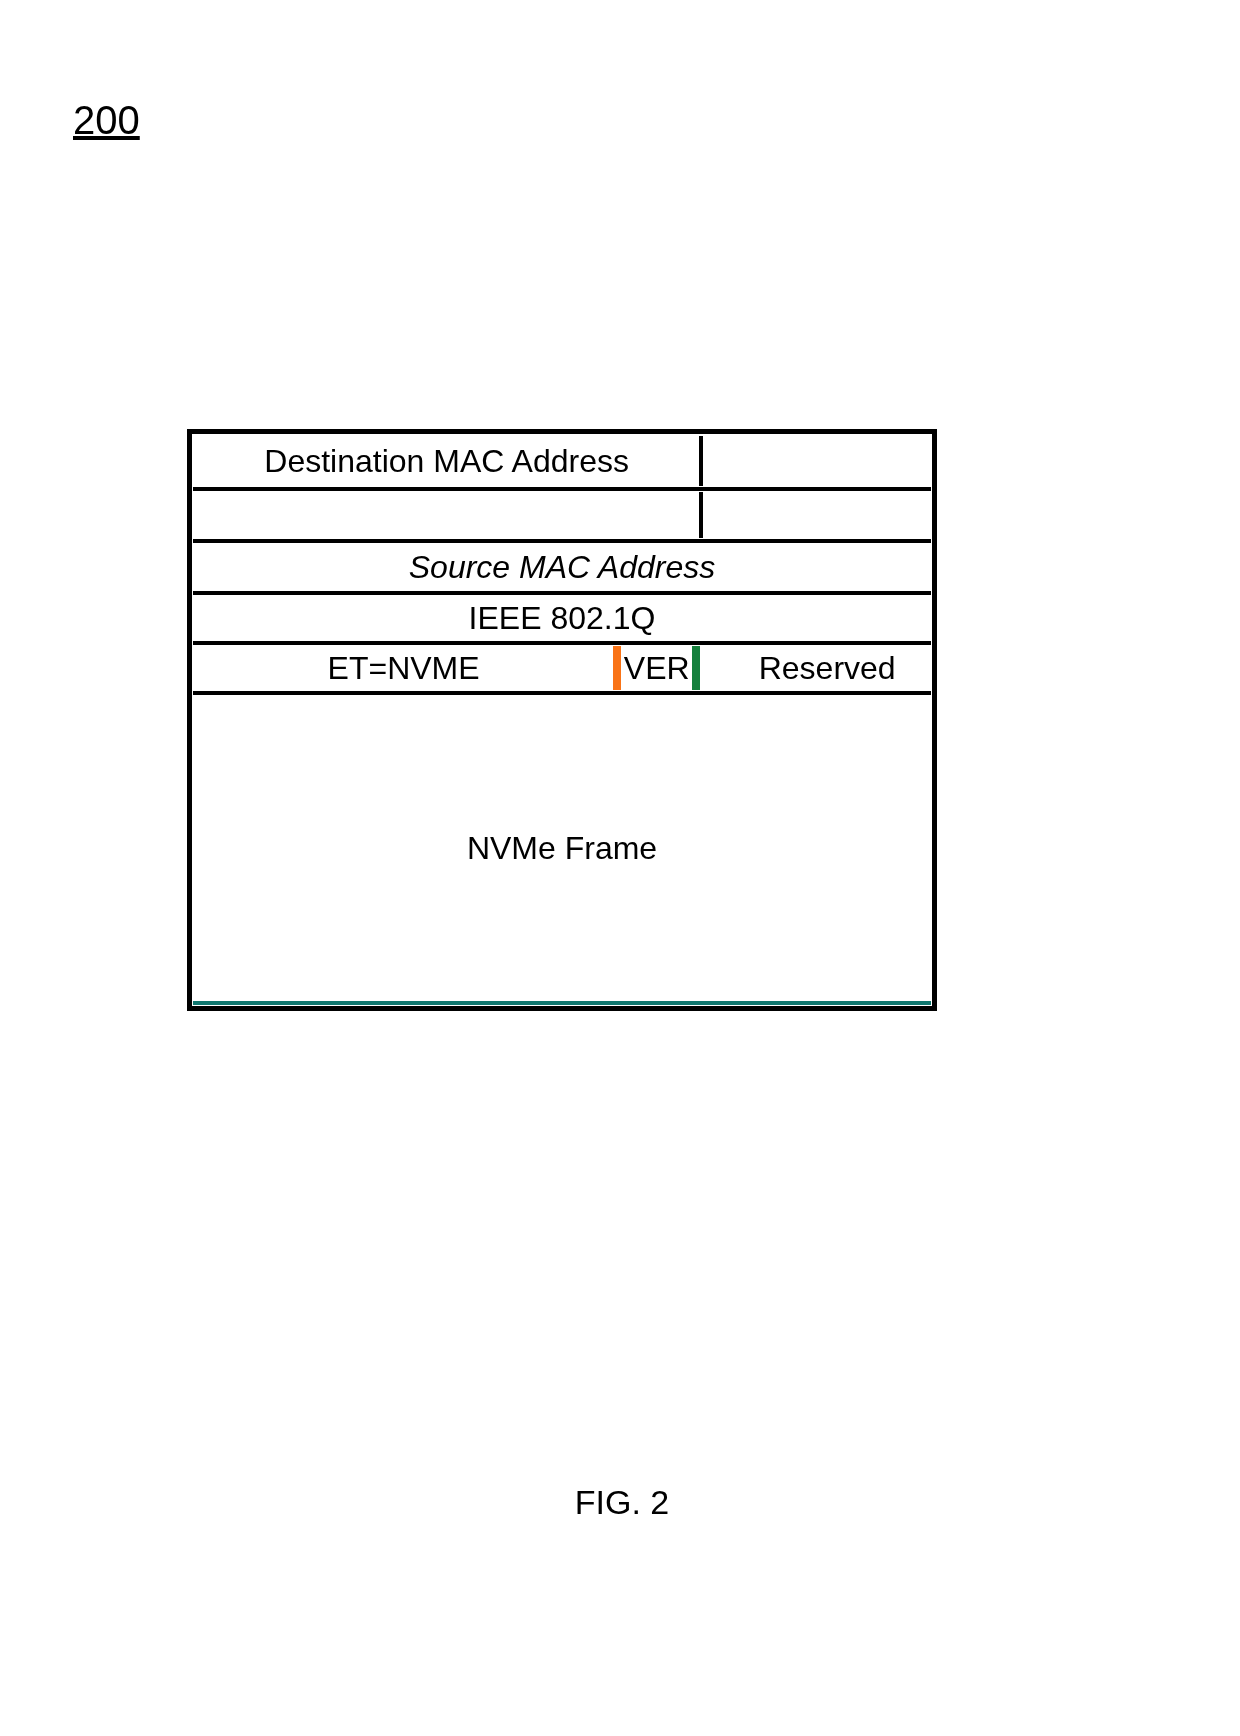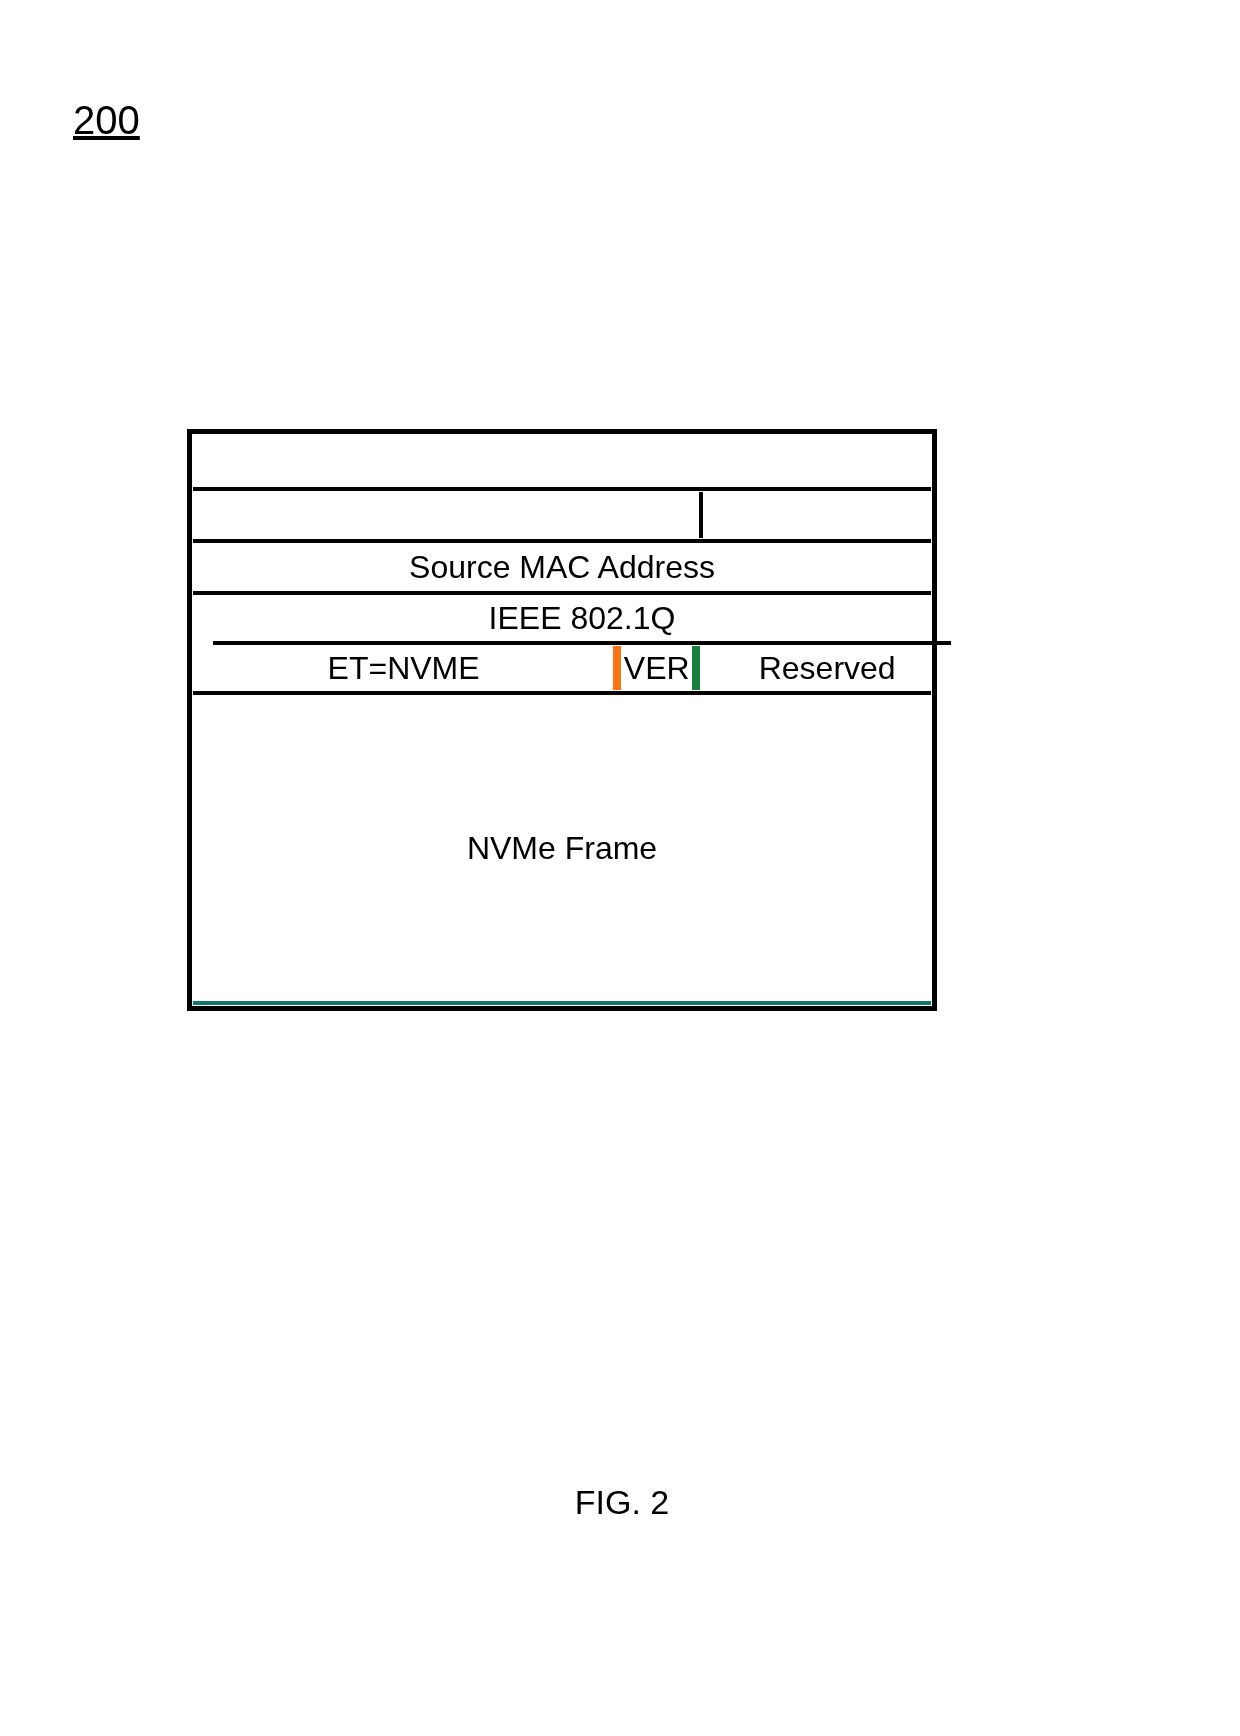--- a/index.html
+++ b/index.html
@@ -52,25 +52,25 @@
     border-right: 4px solid #000;
   }
   .overlap-right {
     width: 228px;
     border-top: 0;
   }
   .row.source {
     height: 56px;
     border-top: 4px solid #000;
     border-bottom: 4px solid #000;
+    font-style: italic;
   }
   .row.ieee {
     height: 50px;
     border-bottom: 4px solid #000;
-    margin-left: 20px;
   }
   .row.et {
     height: 50px;
     border-bottom: 4px solid #000;
   }
   .et-left {
     width: 432px;
     border-right: 8px solid #f97316;
   }
   .et-mid {
@@ -98,20 +98,21 @@
   }
 </style>
 </head>
 <body>
 
 <div class="page">
   <div class="figure-number">200</div>
 
   <div class="frame">
     <div class="row dest">
+      <div class="cell dest-left">Destination MAC Address</div>
       <div class="cell dest-right"></div>
     </div>
     <div class="row overlap">
       <div class="cell overlap-left"></div>
       <div class="cell overlap-right"></div>
     </div>
     <div class="row source">
       <div class="cell">Source MAC Address</div>
     </div>
     <div class="row ieee">

